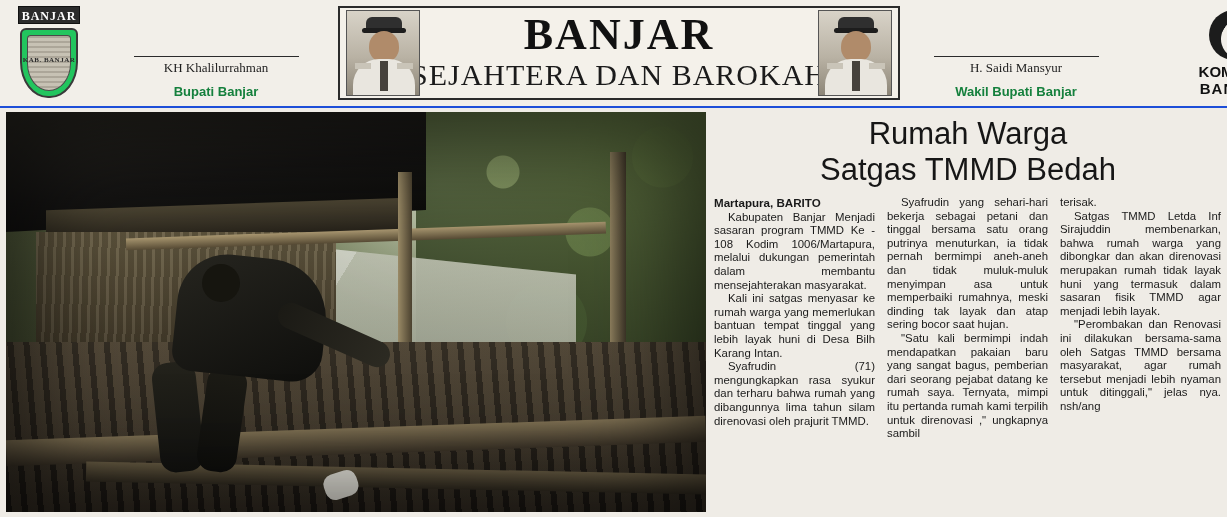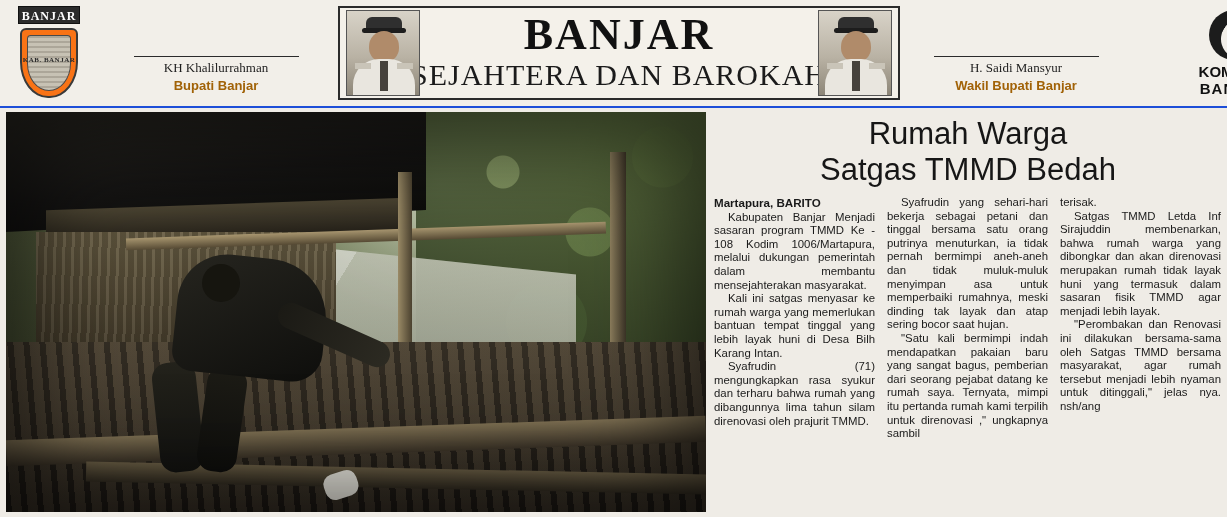--- a/index.html
+++ b/index.html
@@ -44,21 +44,21 @@
     font-size: 12px;
     letter-spacing: 1px;
     text-align: center;
     line-height: 18px;
     border: 1px solid #111;
   }
   .seal-shield {
     position: absolute;
     left: 6px; top: 22px;
     width: 58px; height: 70px;
-    background: #f97316;
+    background: #22c55e;
     border: 2px solid #3a3a3a;
     border-radius: 6px 6px 28px 28px / 6px 6px 36px 36px;
     overflow: hidden;
   }
   .seal-shield-inner {
     position: absolute;
     left: 5px; top: 5px; right: 5px; bottom: 5px;
     border: 1px solid #4a4a4a;
     border-radius: 4px 4px 24px 24px / 4px 4px 30px 30px;
     background:
@@ -96,22 +96,22 @@
   }
   .official-name {
     font-family: "Liberation Serif", serif;
     font-size: 13px;
     color: #1d1d1d;
   }
   .official-title {
     font-family: "Liberation Sans", sans-serif;
     font-size: 13px;
     font-weight: bold;
-    color: #a16207;
-    margin-top: 2px;
+    color: #15803d;
+    margin-top: 8px;
   }
 
   
   .title-box {
     position: absolute;
     left: 338px; top: 6px;
     width: 562px; height: 94px;
     border: 2px solid #2b2b2b;
     background: #f4f1ea;
   }

